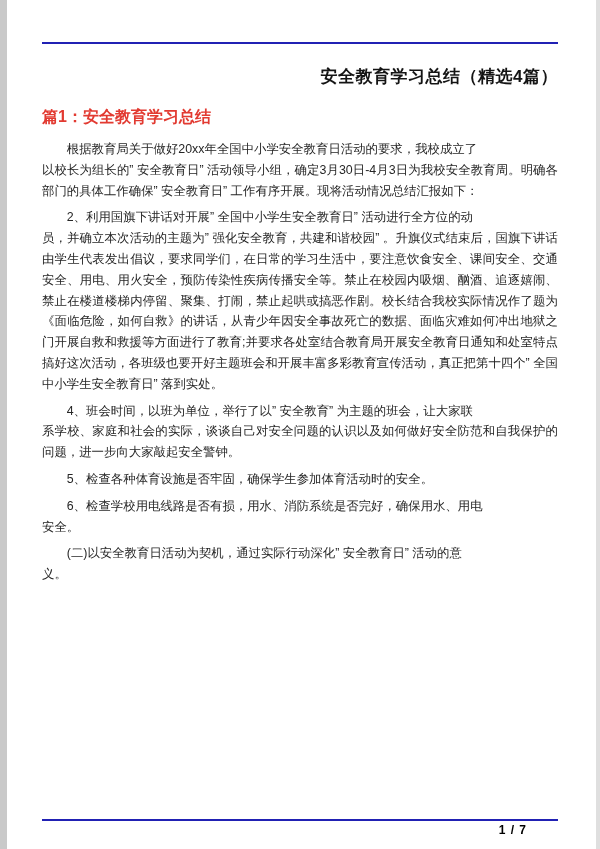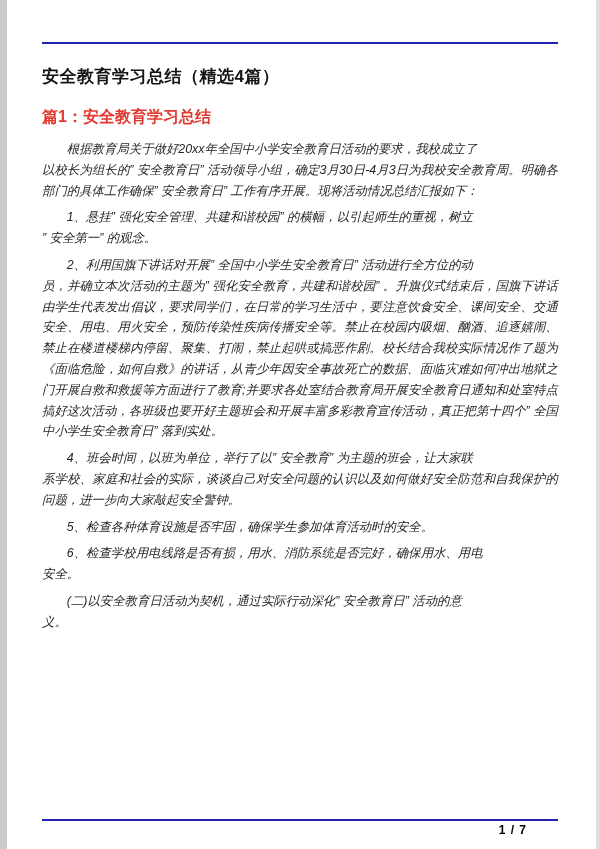--- a/index.html
+++ b/index.html
@@ -37,32 +37,32 @@
     top: 0;
     width: 516px;
     padding-top: 64px;
     color: #262626;
   }
   .title {
     margin: 0;
     font-size: 17px;
     line-height: 26px;
     font-weight: 700;
-    text-align: left;
+    text-align: right;
     color: #141414;
     letter-spacing: 0.5px;
   }
   .section {
     margin: 17px 0 0 0;
     font-size: 16px;
     line-height: 20px;
     font-weight: 700;
     color: #e23a31;
   }
-  .body { margin-top: 12px; font-style: italic; }
+  .body { margin-top: 12px; }
   .body p {
     margin: 0 0 6px 0;
     font-size: 12.4px;
     line-height: 20.8px;
     text-indent: 2em;
     white-space: pre-wrap;
     text-align: justify;
     color: #262626;
   }
   .page-number {
@@ -83,22 +83,20 @@
   <div class="edge right"></div>
 
   <div class="rule top-rule"></div>
 
   <div class="content">
     <h1 class="title">安全教育学习总结（精选4篇）</h1>
     <h2 class="section">篇1：安全教育学习总结</h2>
     <div class="body">
       <p>根据教育局关于做好20xx年全国中小学安全教育日活动的要求，我校成立了
 以校长为组长的” 安全教育日” 活动领导小组，确定3月30日-4月3日为我校安全教育周。明确各部门的具体工作确保” 安全教育日” 工作有序开展。现将活动情况总结汇报如下：</p>
-      <p>1、悬挂” 强化安全管理、共建和谐校园” 的横幅，以引起师生的重视，树立
-” 安全第一” 的观念。</p>
       <p>2、利用国旗下讲话对开展” 全国中小学生安全教育日” 活动进行全方位的动
 员，并确立本次活动的主题为” 强化安全教育，共建和谐校园” 。升旗仪式结束后，国旗下讲话由学生代表发出倡议，要求同学们，在日常的学习生活中，要注意饮食安全、课间安全、交通安全、用电、用火安全，预防传染性疾病传播安全等。禁止在校园内吸烟、酗酒、追逐嬉闹、禁止在楼道楼梯内停留、聚集、打闹，禁止起哄或搞恶作剧。校长结合我校实际情况作了题为《面临危险，如何自救》的讲话，从青少年因安全事故死亡的数据、面临灾难如何冲出地狱之门开展自救和救援等方面进行了教育;并要求各处室结合教育局开展安全教育日通知和处室特点搞好这次活动，各班级也要开好主题班会和开展丰富多彩教育宣传活动，真正把第十四个” 全国中小学生安全教育日” 落到实处。</p>
       <p>4、班会时间，以班为单位，举行了以” 安全教育” 为主题的班会，让大家联
 系学校、家庭和社会的实际，谈谈自己对安全问题的认识以及如何做好安全防范和自我保护的问题，进一步向大家敲起安全警钟。</p>
       <p>5、检查各种体育设施是否牢固，确保学生参加体育活动时的安全。</p>
       <p>6、检查学校用电线路是否有损，用水、消防系统是否完好，确保用水、用电
 安全。</p>
       <p>(二)以安全教育日活动为契机，通过实际行动深化” 安全教育日” 活动的意
 义。</p>
     </div>

